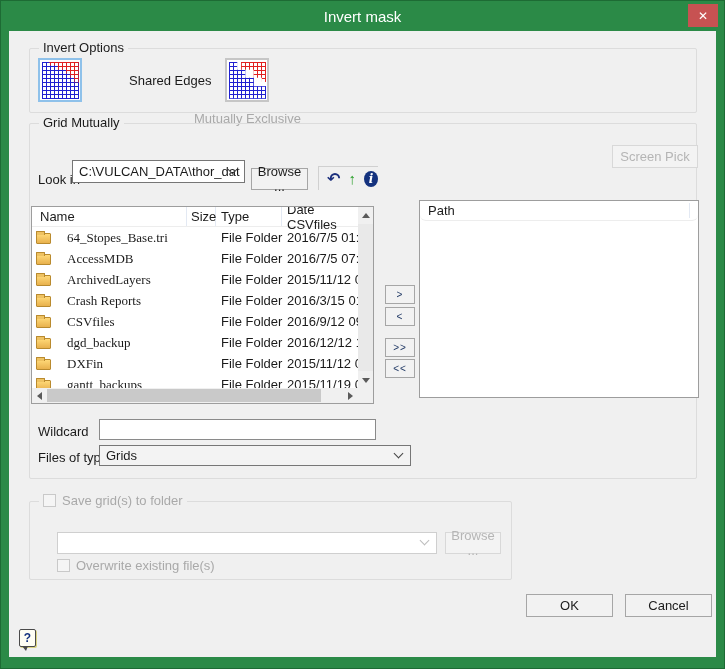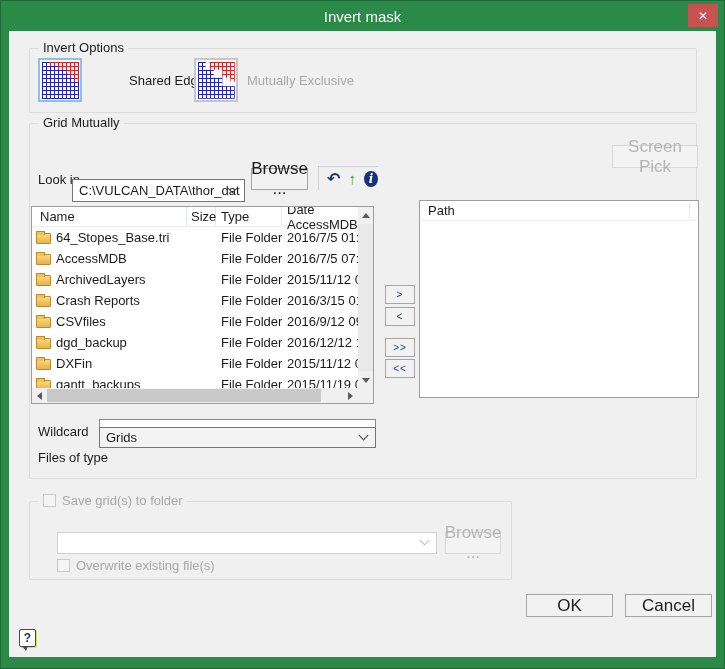--- a/index.html
+++ b/index.html
@@ -31,21 +31,21 @@
       box-shadow:inset 0 0 0 1px #2020d0; }
   .g-red { background:
       repeating-linear-gradient(0deg,#e02020 0 1px,transparent 1px 4px),
       repeating-linear-gradient(90deg,#e02020 0 1px,transparent 1px 4px);
       box-shadow:inset 0 0 0 1px #e02020; }
   .clip-shared-red { clip-path:polygon(22% 0%,100% 0%,100% 56%,89% 56%,89% 44%,78% 44%,78% 33%,67% 33%,67% 22%,44% 22%,44% 11%,22% 11%); }
   .clip-mx-blue  { clip-path:polygon(0% 0%,22% 0%,22% 22%,44% 22%,44% 44%,67% 44%,67% 67%,100% 67%,100% 100%,0% 100%); }
   .clip-mx-red   { clip-path:polygon(33% 0%,100% 0%,100% 55%,89% 55%,89% 44%,67% 44%,67% 22%,33% 22%); }
 
   
-  .btn { background:#f2f2f2; border:1px solid #a6a6a6; color:#1b1b1b; font-size:17px;
+  .btn { background:#f2f2f2; border:1px solid #a6a6a6; color:#1b1b1b; font-size:13px;
          display:flex; align-items:center; justify-content:center; cursor:default; }
   .btn.disabled { background:#f3f3f3; border-color:#d8d8d8; color:#b5b5b5; }
 
   
   .combo { background:#fff; border:1px solid #767676; position:relative; display:flex; align-items:center;
            padding:0 20px 0 6px; overflow:hidden; white-space:nowrap; }
   .combo.gray { background:#f3f3f3; }
   .combo.disabled { border-color:#cfcfcf; }
   .chev { position:absolute; right:8px; top:50%; width:7px; height:7px; margin-top:-6px;
           border-right:1.6px solid #444; border-bottom:1.6px solid #444; transform:rotate(45deg); }
@@ -64,21 +64,21 @@
   .fl-main { flex:1; display:flex; min-height:0; }
   .fl-cols { flex:1; display:flex; flex-direction:column; overflow:hidden; }
   .fl-header { display:flex; height:20px; align-items:center; border-bottom:1px solid #ededed; flex:none; }
   .fl-header span { height:100%; display:flex; align-items:center; }
   .h-name { width:155px; padding-left:8px; border-right:1px solid #e3e9f3; }
   .h-size { width:29px;  justify-content:flex-start; padding-left:4px; border-right:1px solid #e3e9f3; }
   .h-type { width:66px; padding-left:5px; border-right:1px solid #e3e9f3; }
   .h-date { flex:1; padding-left:5px; }
   .fl-body { flex:1; overflow:hidden; }
   .fl-row { display:flex; height:21px; align-items:center; }
-  .c-name { width:155px; display:flex; align-items:center; gap:5px; padding-left:4px; overflow:hidden; white-space:nowrap; }
+  .c-name { width:155px; display:flex; align-items:center; gap:16px; padding-left:4px; overflow:hidden; white-space:nowrap;font-family:Liberation Serif, serif; }
   .c-size { width:29px; }
   .c-type { width:66px; padding-left:5px; white-space:nowrap; }
   .c-date { flex:1; padding-left:5px; white-space:nowrap; overflow:hidden; }
   .folder { width:15px; height:11px; flex:none; background:linear-gradient(#ffd978,#e8b14d);
             border:1px solid #b98a2e; border-radius:1px; position:relative; margin-top:2px; }
   .folder::before { content:""; position:absolute; top:-3px; left:-1px; width:7px; height:3px;
             background:#eec262; border:1px solid #b98a2e; border-bottom:none; border-radius:1px 1px 0 0; }
 
   
   .vscroll { width:15px; flex:none; background:#f0f0f0; display:flex; flex-direction:column; justify-content:space-between; }
@@ -138,59 +138,59 @@
       <div class="opt-item" style="left:8px; top:9px;gap:47px;">
         <span class="icon-frame selected">
           <span class="grid-icon">
             <span class="grid-layer g-blue"></span>
             <span class="grid-layer g-red clip-shared-red"></span>
           </span>
         </span>
         <span class="lbl">Shared Edges</span>
       </div>
 
-      <div class="opt-item" style="left:164px; top:9px;">
+      <div class="opt-item" style="left:164px; top:9px;flex-direction:column;">
         <span class="icon-frame plain">
           <span class="grid-icon">
             <span class="grid-layer g-blue clip-mx-blue"></span>
             <span class="grid-layer g-red clip-mx-red"></span>
           </span>
         </span>
         <span class="lbl disabled-text">Mutually Exclusive</span>
       </div>
     </div>
 
     <div class="groupbox" style="left:20px; top:92px; width:668px; height:356px;">
       <span class="group-label">Grid Mutually</span>
 
       <button class="btn disabled abs" style="left:582px; top:21px; width:86px; height:23px;">Screen Pick</button>
 
       <span class="lbl abs" style="left:8px; top:48px;">Look in</span>
 
-      <div class="combo abs" style="left:42px; top:55px; width:173px; height:23px;">
+      <div class="combo abs" style="left:42px; top:36px; width:173px; height:23px;">
         <span>C:\VULCAN_DATA\thor_dat</span>
         <span class="chev"></span>
       </div>
 
       <button class="btn abs" style="left:221px; top:44px; width:57px; height:22px;">Browse ...</button>
 
       <div class="tools" style="left:288px; top:42px; width:60px; height:24px;">
         <span class="ic-undo">↶</span>
         <span class="ic-up">↑</span>
         <span class="ic-info"></span>
       </div>
 
       <div class="file-list" style="left:1px; top:76px; width:343px; height:198px;margin-top:6px;">
         <div class="fl-main">
           <div class="fl-cols">
             <div class="fl-header">
               <span class="h-name">Name</span>
               <span class="h-size">Size</span>
               <span class="h-type">Type</span>
-              <span class="h-date">Date AccessMDB</span>
+              <span class="h-date">Date CSVfiles</span>
             </div>
             <div class="fl-body">
 
                 <div class="fl-row">
                   <span class="c-name">
                     <span class="folder"></span>
                     <span>64_Stopes_Base.tri</span>
                   </span>
                   <span class="c-size"></span>
                   <span class="c-type">File Folder</span>
@@ -301,21 +301,21 @@
         <div class="pp-header">
           <span>Path</span>
         </div>
         <div class="pp-body"></div>
       </div>
 
       <span class="lbl abs" style="left:8px; top:300px;">Wildcard</span>
       <input class="text-input" style="left: 69px; top: 295px; width: 277px; height: 21px;" value="">
 
       <span class="lbl abs" style="left:8px; top:326px;">Files of type</span>
-      <div class="combo gray abs" style="left:69px; top:303px; width:277px; height:21px;">
+      <div class="combo gray abs" style="left:69px; top:321px; width:312px; height:21px;">
         <span>Grids</span>
         <span class="chev"></span>
       </div>
     </div>
 
     <div class="groupbox" style="left:20px; top:470px; width:483px; height:79px;">
       <div class="group-label cb-row" style="left:9px;">
         <span class="checkbox disabled"></span>
         <span class="disabled-text">Save grid(s) to folder</span>
       </div>

